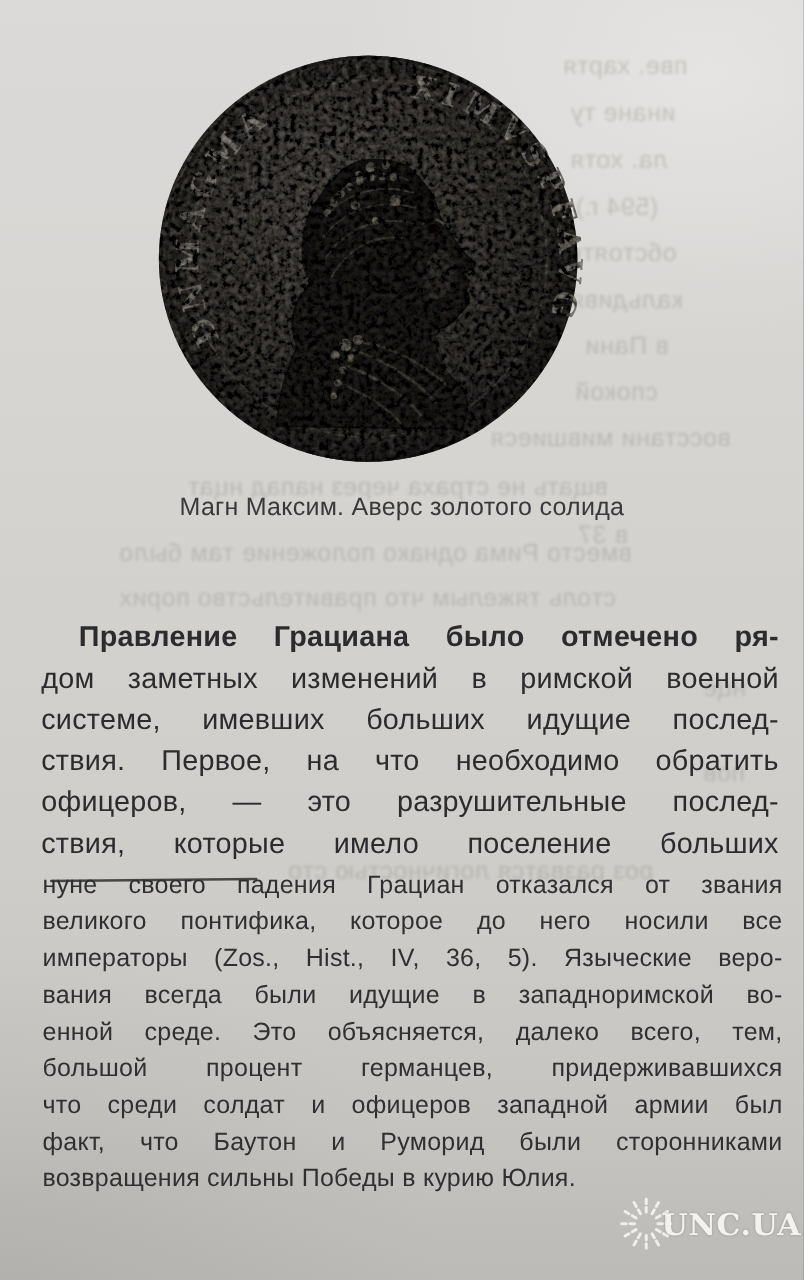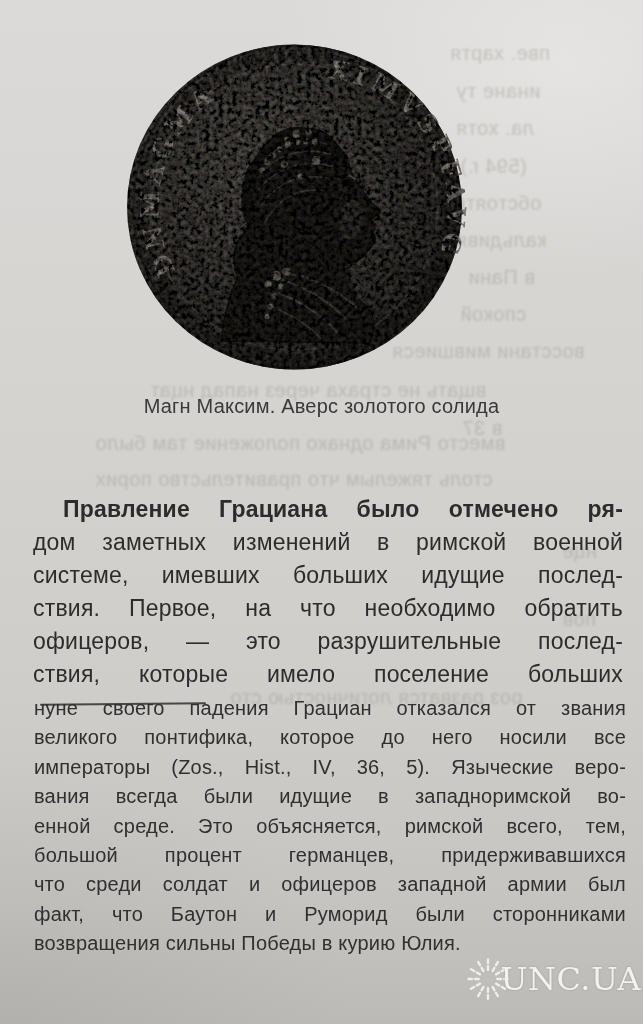--- a/index.html
+++ b/index.html
@@ -58,21 +58,21 @@
   }
   .footnote .line:last-child{text-align-last:left;}
   
   .watermark{
     position:absolute;right:2px;top:948px;
     display:flex;align-items:center;
   }
   .wm-burst{flex:0 0 auto;margin-right:-12px;}
   .wm-text{
     font-family:"DejaVu Serif","Liberation Serif",serif;
-    font-weight:normal;font-size:32px;letter-spacing:.5px;
+    font-weight:bold;font-size:24px;letter-spacing:.5px;
     color:#f3f2f0;text-shadow:0 0 2px rgba(100,98,95,.45);
   }
 </style>
 </head>
 <body>
 
 <div class="page">
 
   <div class="bleed-layer">
       <div class="bleed" style="left: 450px; top: 42px;">пве. хартя</div>
@@ -218,21 +218,21 @@
         <div class="line">офицеров, — это разрушительные послед-</div>
         <div class="line">ствия, которые имело поселение больших</div>
       </div>
 
     <div class="fn-rule"></div>
     <div class="footnote">
         <div class="line">нуне своего падения Грациан отказался от звания</div>
         <div class="line">великого понтифика, которое до него носили все</div>
         <div class="line">императоры (Zos., Hist., IV, 36, 5). Языческие веро-</div>
         <div class="line">вания всегда были идущие в западноримской во-</div>
-        <div class="line">енной среде. Это объясняется, римской всего, тем,</div>
+        <div class="line">енной среде. Это объясняется, далеко всего, тем,</div>
         <div class="line">большой процент германцев, придерживавшихся</div>
         <div class="line">что среди солдат и офицеров западной армии был</div>
         <div class="line">факт, что Баутон и Руморид были сторонниками</div>
         <div class="line">возвращения сильны Победы в курию Юлия.</div>
       </div>
 
     <div class="watermark">
       <svg class="wm-burst" width="48" height="62" viewBox="0 0 46 60" xmlns="http://www.w3.org/2000/svg">
         <g stroke="#f3f2f0" stroke-width="2.3" stroke-dasharray="3.5 3" stroke-linecap="round" opacity=".95">
           <line x1="32" y1="30" x2="43" y2="30"></line>

